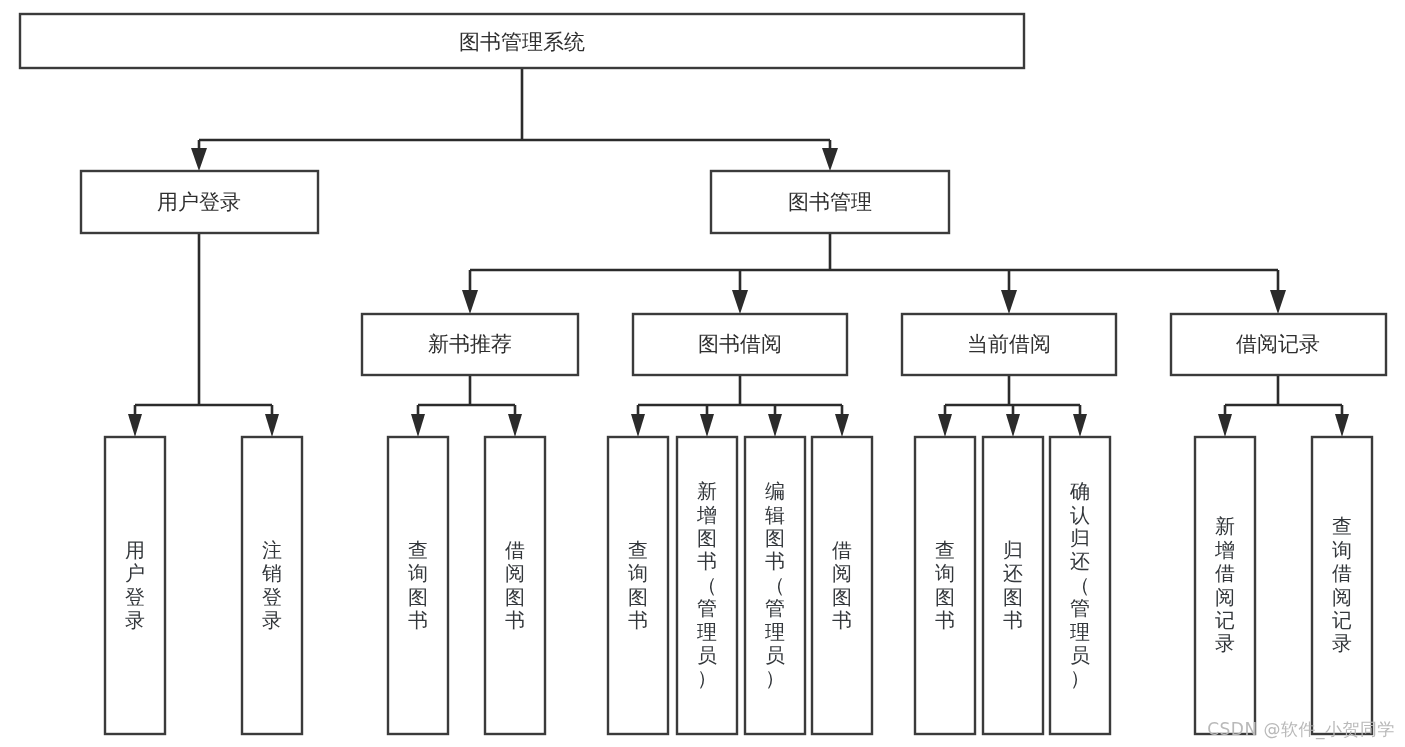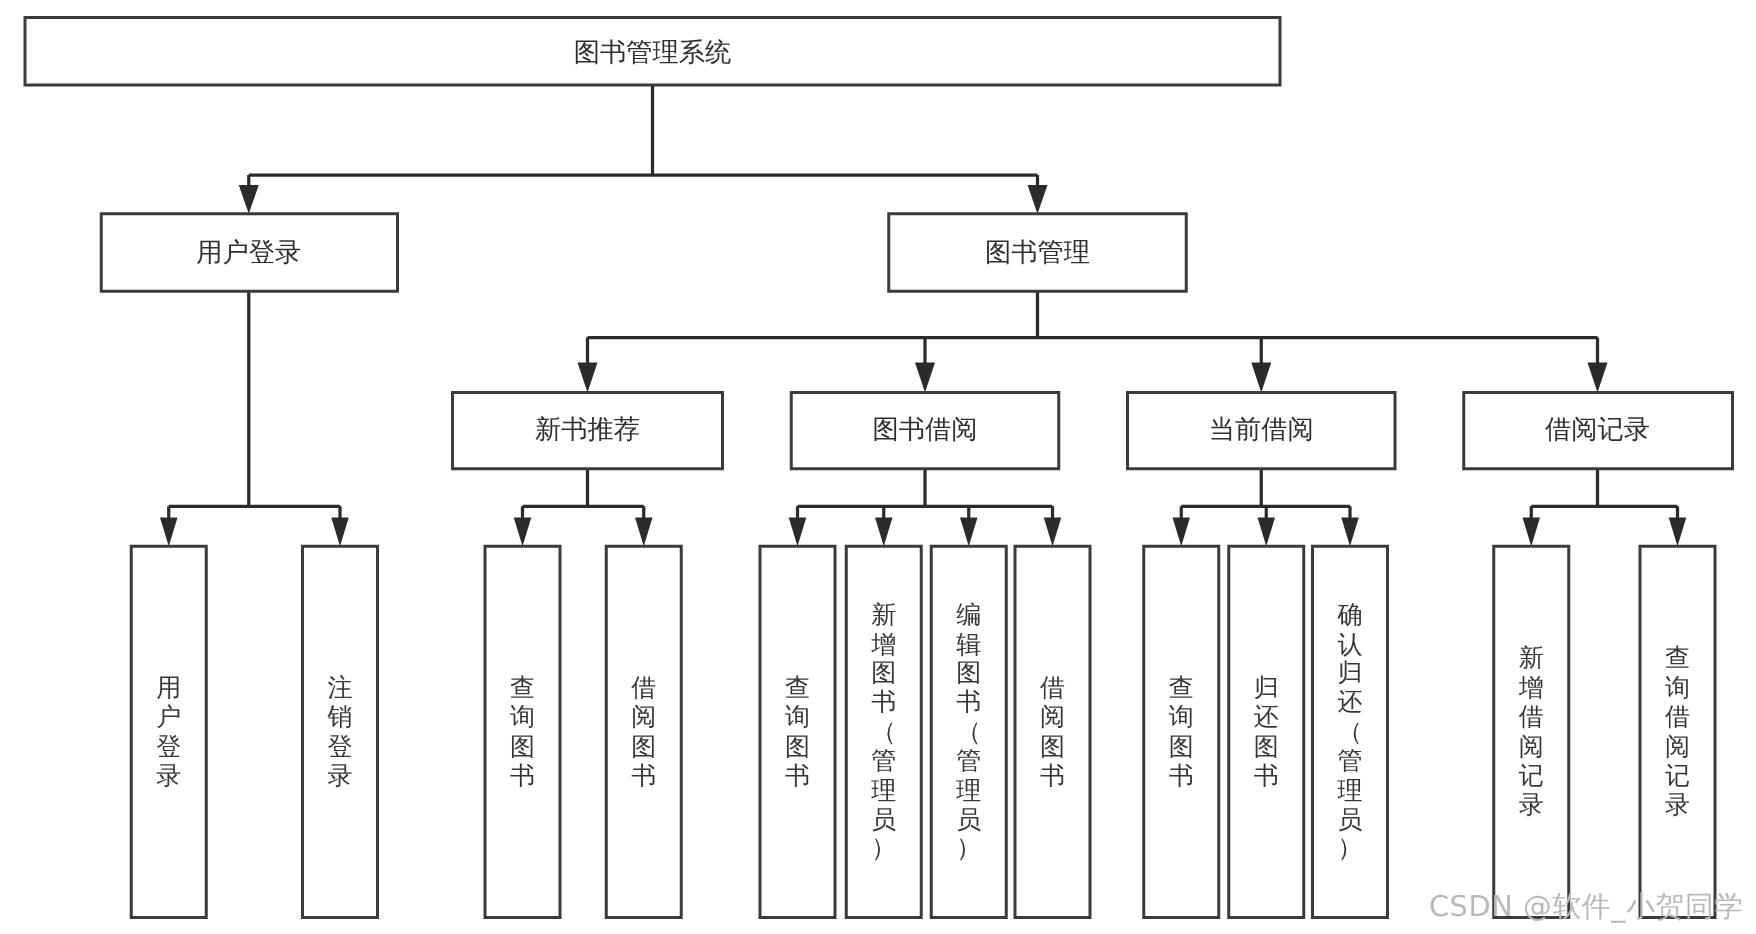--- a/index.html
+++ b/index.html
@@ -63,21 +63,21 @@
     pointer-events: none;
     white-space: nowrap;
   }
   .vlabel-wrap span {
     display: block;
   }
   .watermark {
     position: absolute;
     right: 10px;
     bottom: 6px;
-    font-size: 23px;
+    font-size: 17px;
     color: #b9b9b9;
     font-family: "DejaVu Sans", "Liberation Sans", sans-serif;
     letter-spacing: 0.5px;
     pointer-events: none;
   }
 </style>
 </head>
 <body>
 
 <div id="diagram-root">

